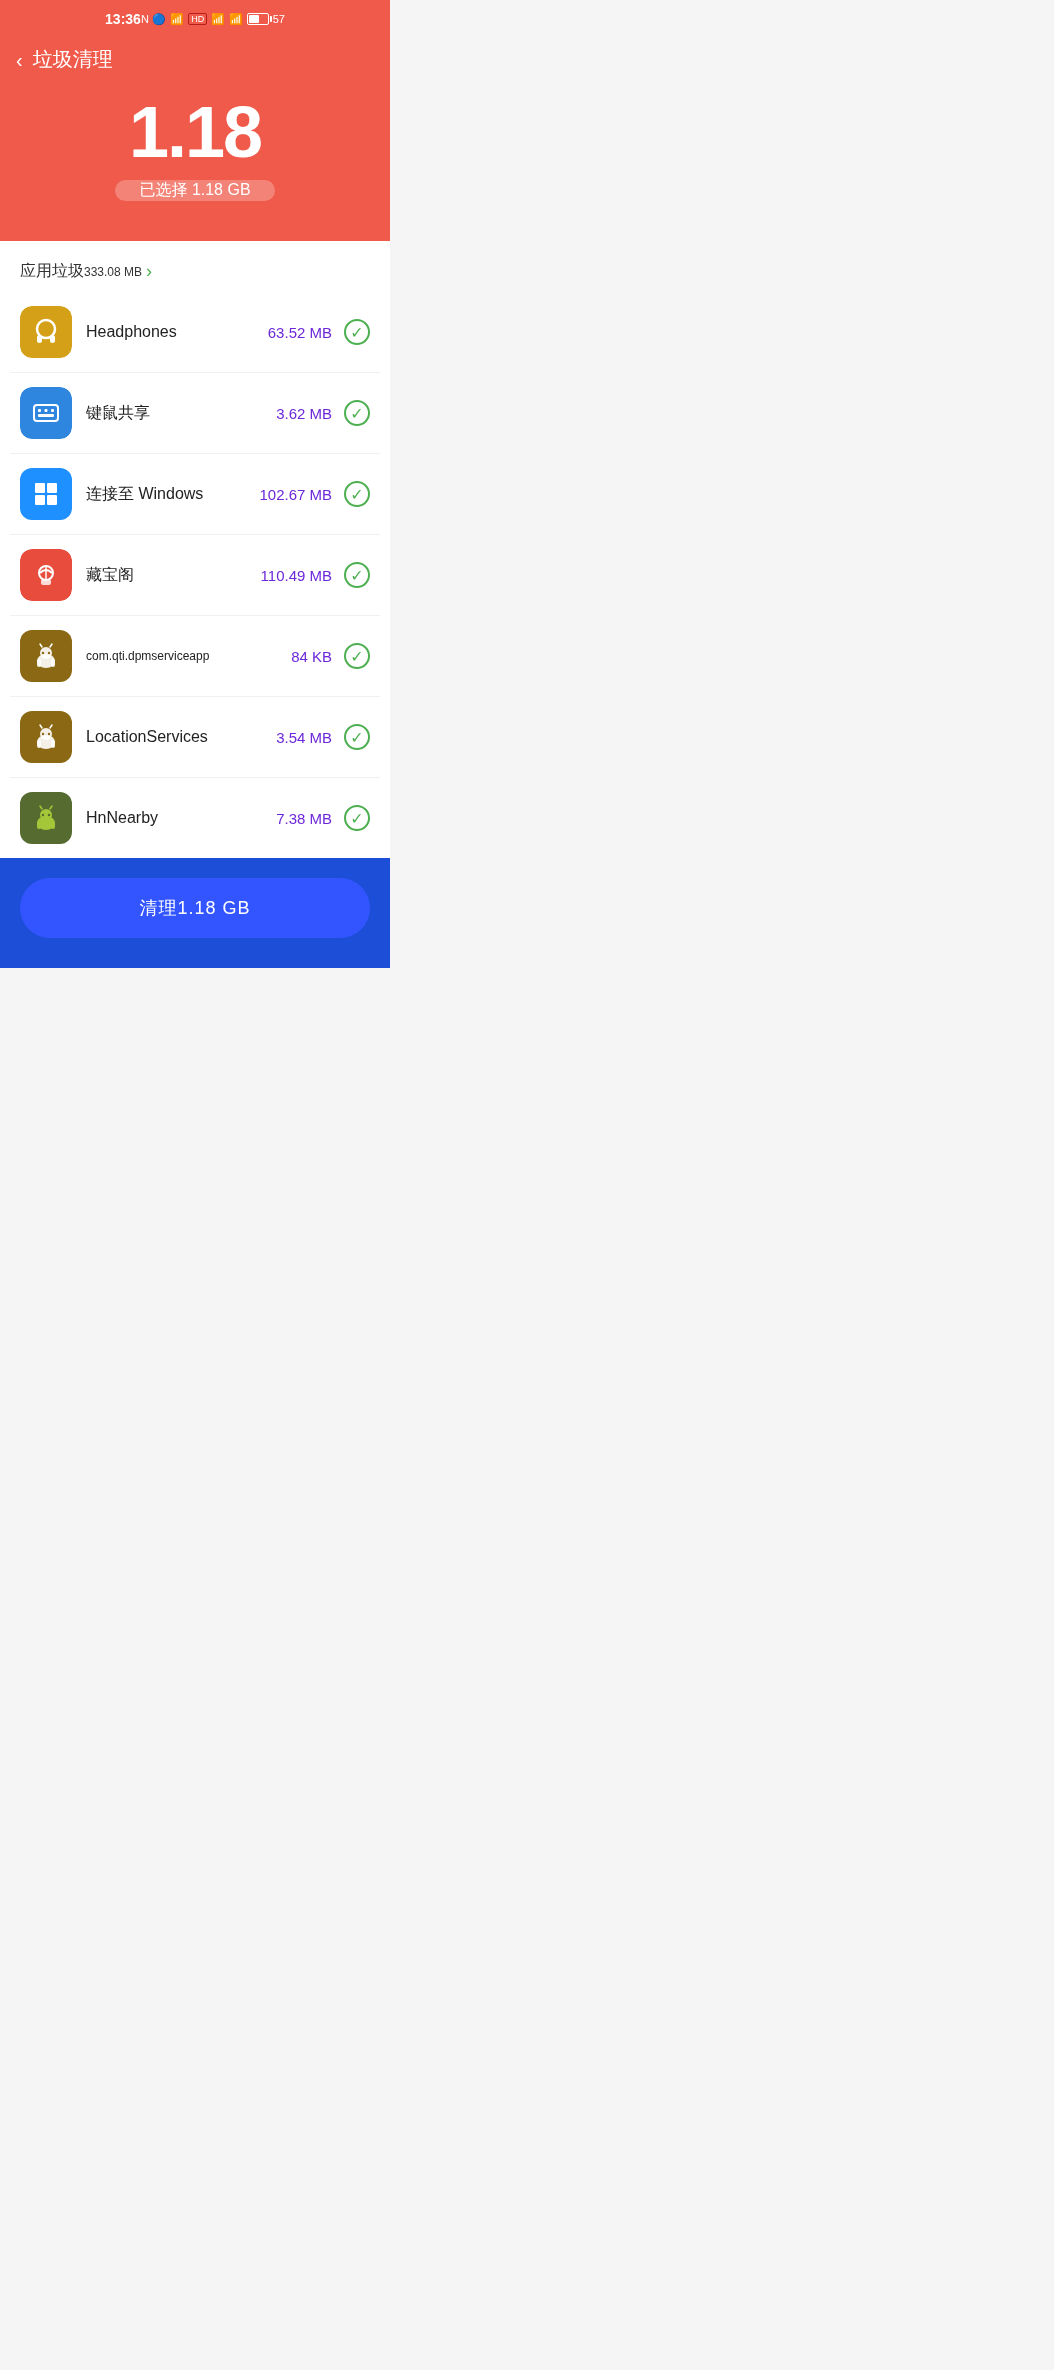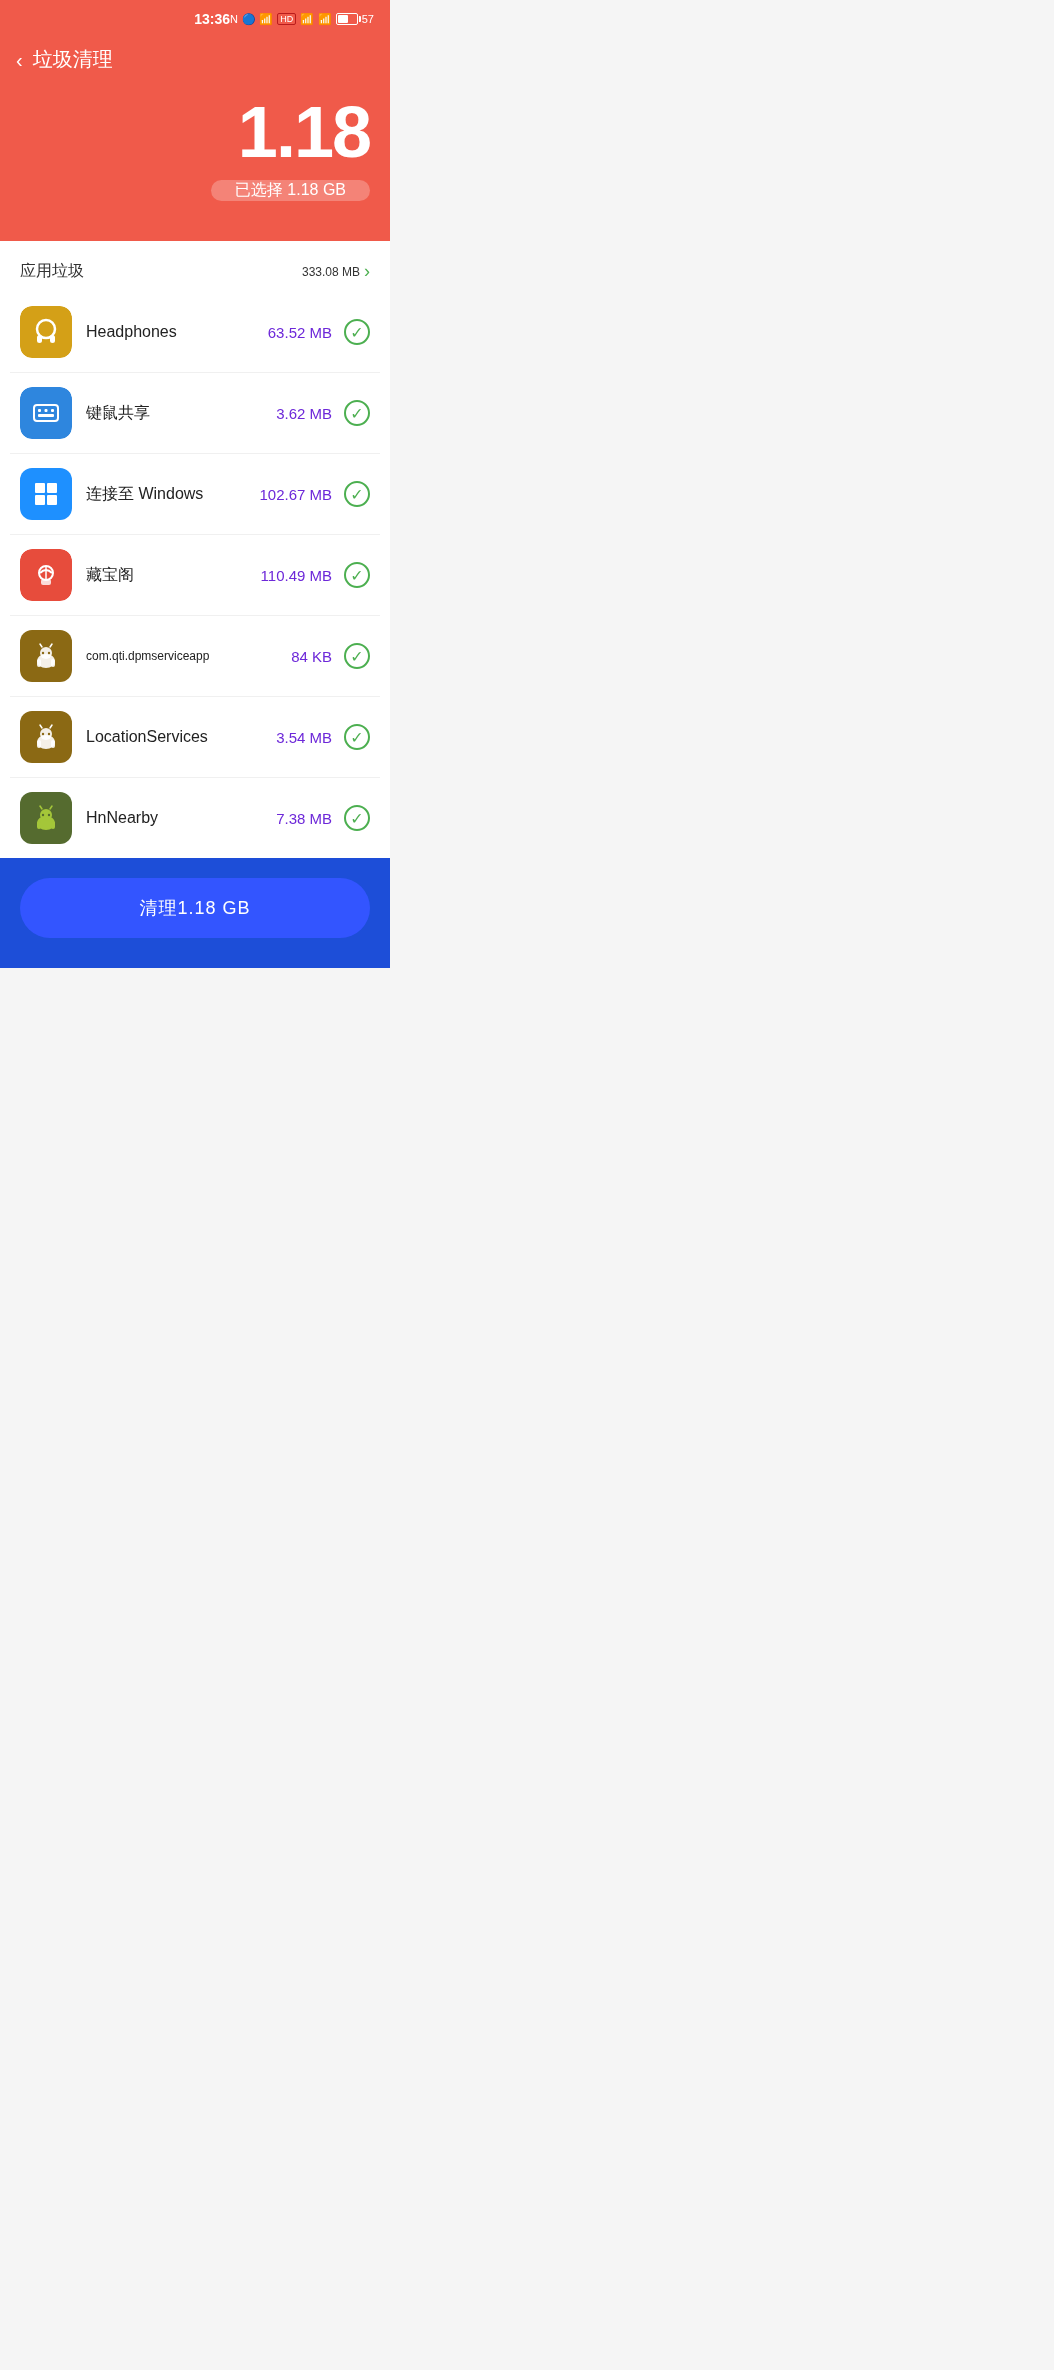--- a/index.html
+++ b/index.html
@@ -8,21 +8,21 @@
       min-height: 877px;
       font-family: -apple-system, 'PingFang SC', 'Helvetica Neue', Arial, sans-serif;
       background: #f5f5f5;
       overflow-x: hidden;
     }
 
     
     .status-bar {
       background: #f05a4a;
       display: flex;
-      justify-content: flex-end;
+      justify-content: center;
       align-items: center;
       padding: 8px 16px 6px 16px;
       height: 36px;
     }
     .status-time {
       color: white;
       font-size: 14px;
       font-weight: 600;
     }
     .status-icons {
@@ -76,21 +76,21 @@
     }
     .header-title {
       color: white;
       font-size: 20px;
       font-weight: 400;
     }
 
     
     .hero {
       background: #f05a4a;
-      text-align: right;
+      text-align: center;
       padding: 20px 20px 40px 20px;
     }
     .hero-number {
       color: white;
       font-size: 72px;
       font-weight: 700;
       line-height: 1.1;
       letter-spacing: -2px;
     }
     .hero-badge {
@@ -107,21 +107,20 @@
     .content {
       background: white;
       border-radius: 0;
       margin-top: 0;
       padding: 0;
     }
 
     
     .section-header {
       display: flex;
-      justify-content: space-between;
       align-items: center;
       padding: 20px 20px 10px 20px;
     }
     .section-label {
       font-size: 16px;
       color: #333;
       font-weight: 400;
     }
     .section-size {
       font-size: 12px;

